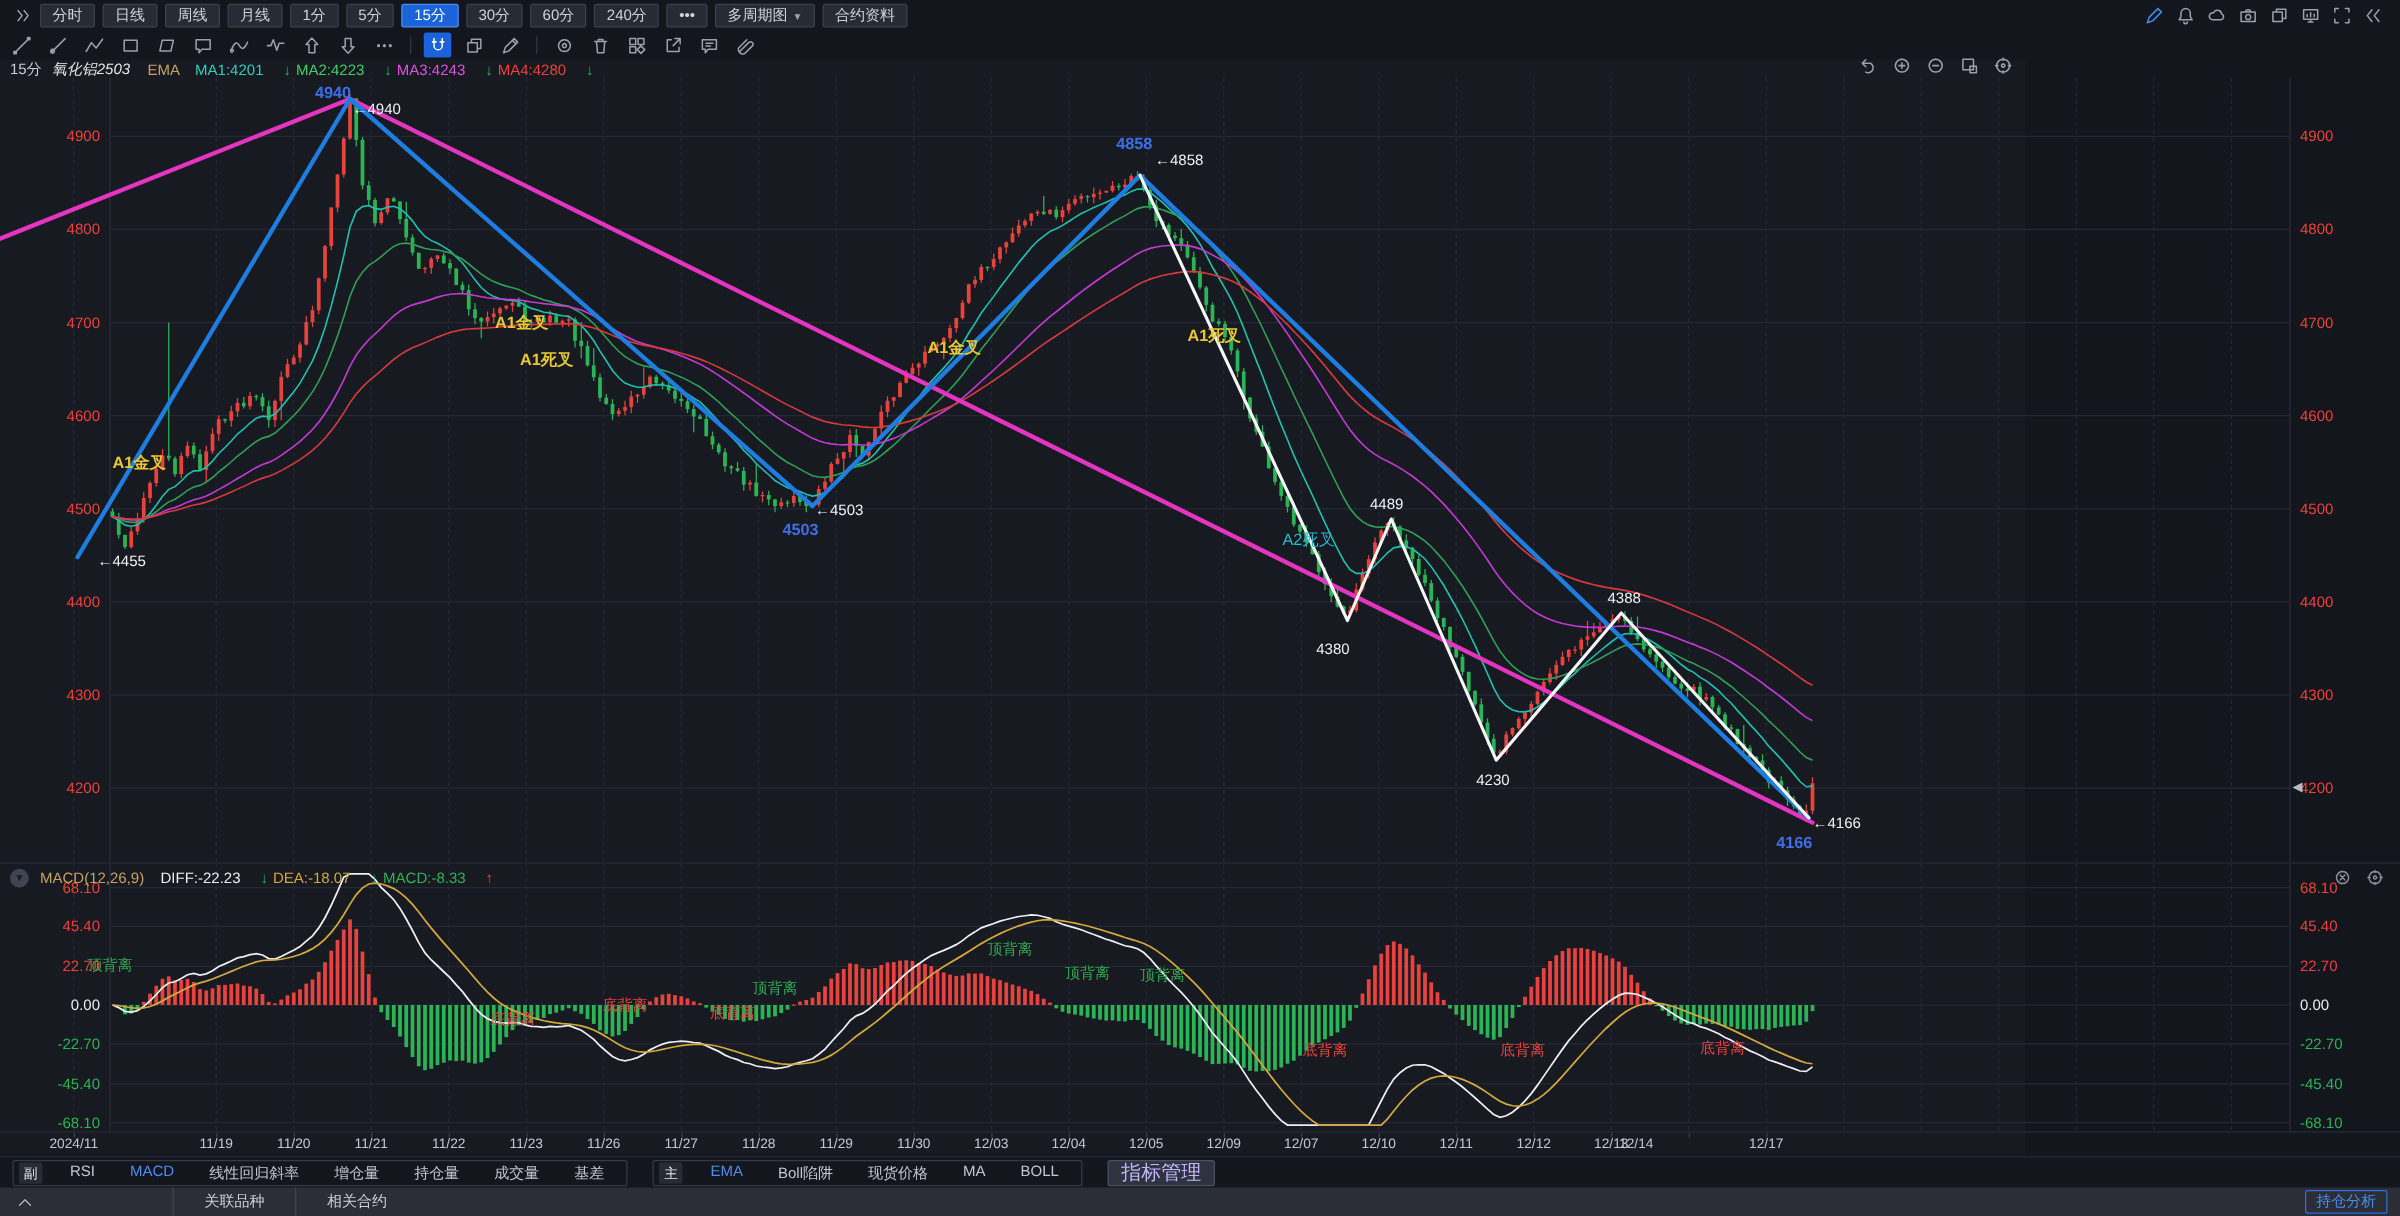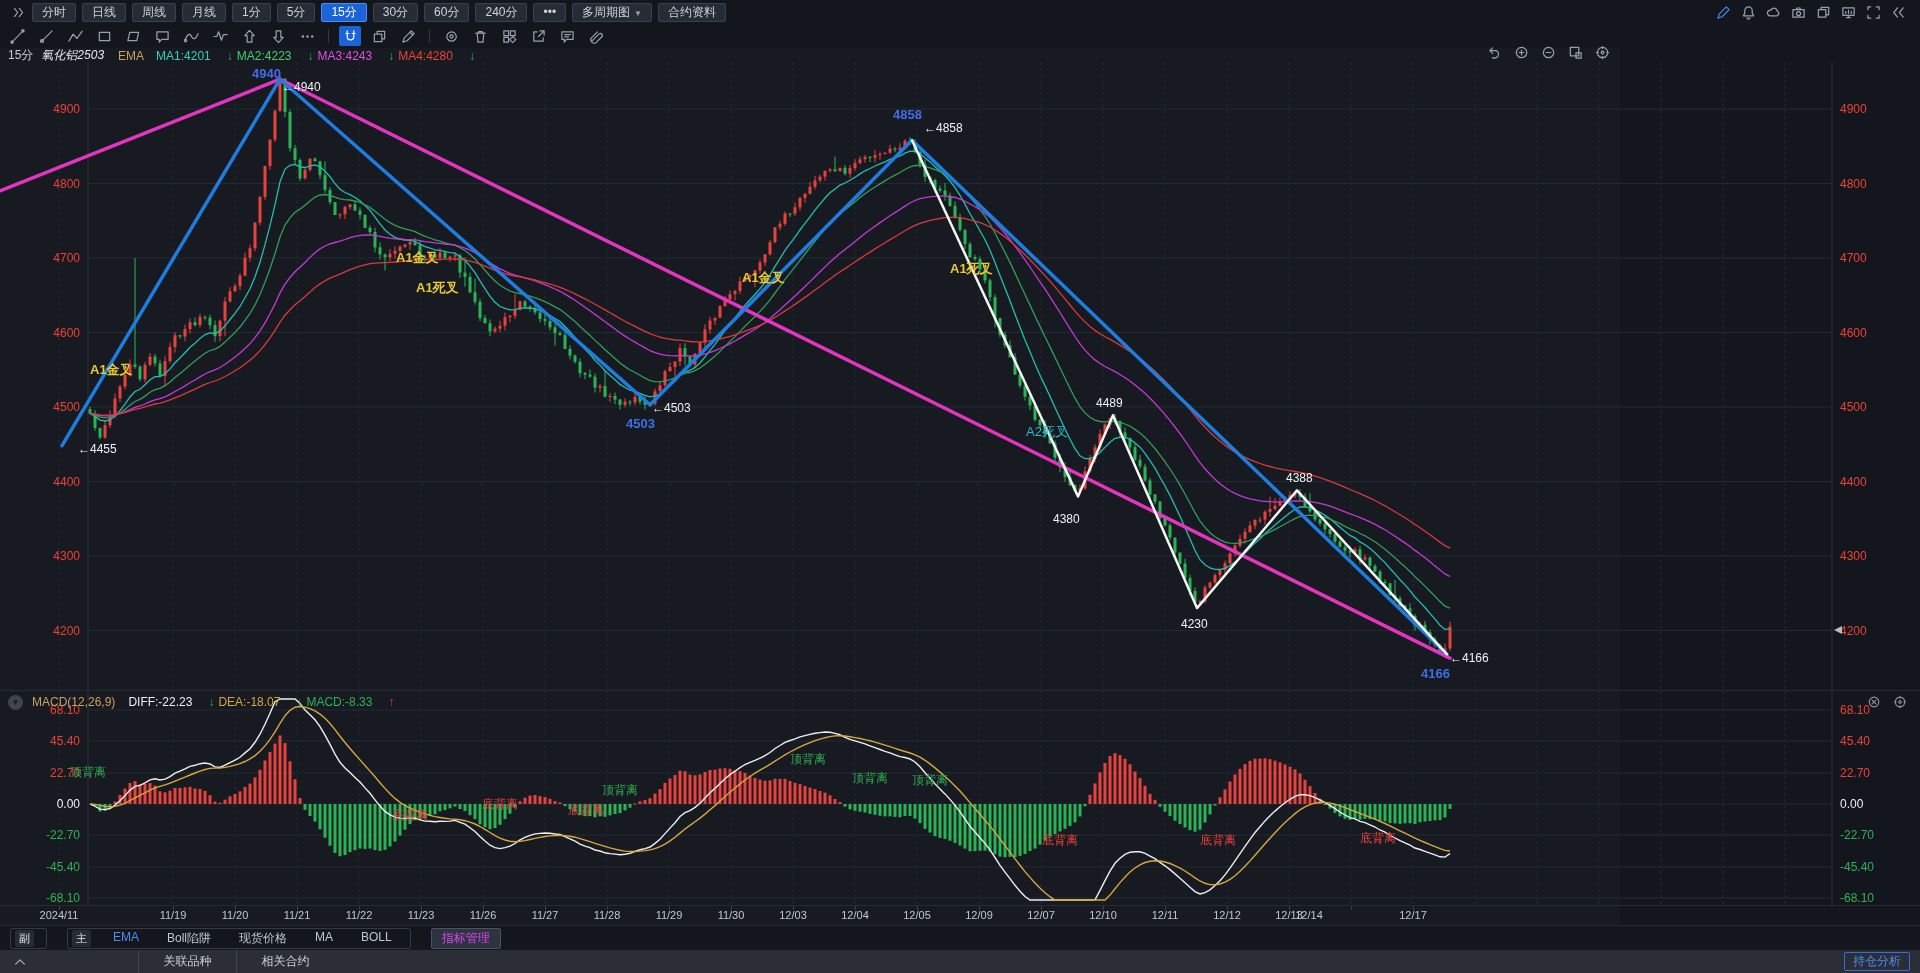--- a/index.html
+++ b/index.html
@@ -51,21 +51,21 @@
   .date-axis i { position:absolute; top:0; width:1px; height:4px; background:#3a3f4a; }
 
   
   .ind-tabs { position:absolute; left:0; top:925px; width:1920px; height:25px; background:#14161d;
     border-top:1px solid #262a33; display:flex; align-items:center; font-size:12px; padding-left:10px; }
   .tab-group { display:flex; align-items:center; height:21px; border:1px solid #343a46; border-radius:2px;
     padding:0 4px; margin-right:20px; }
   .tab-badge { color:#e6e9ef; background:#262b35; padding:1px 4px; border-radius:2px; margin-right:8px; font-size:11px; }
   .itab { color:#c2c7cf; padding:0 14px; cursor:pointer; white-space:nowrap; }
   .itab.active { color:#4d8df0; }
-  .manage-btn { height:21px; border:1px solid #4a5160; background:#2e3340; color:#d946ef; font-size:12px;
+  .manage-btn { height:21px; border:1px solid #4a5160; background:#2e3340; color:#c4b5fd; font-size:16px;
     border-radius:2px; padding:0 10px; line-height:19px; cursor:pointer; }
 
   
   .bottom-bar { position:absolute; left:0; top:950px; width:1920px; height:23px; background:#2b2e36;
     display:flex; align-items:stretch; font-size:12px; }
   .bcollapse { width:40px; display:flex; align-items:center; justify-content:center; cursor:pointer; }
   .btab { display:flex; align-items:center; justify-content:center; width:98px; color:#ccd0d8;
     border-left:1px solid #41454e; cursor:pointer; }
   .btab:last-of-type { border-right:1px solid #41454e;margin-top:34px; }
   .btab.active { background:#41454d;margin-top:48px; }
@@ -1354,20 +1354,29 @@
       <span style="left:1289px">12/13</span>
       <i style="left:1351px"></i>
       <span style="left:1309px">12/14</span>
       <i style="left:1413px"></i>
       <span style="left:1413px">12/17</span>
     </div>
 
   <div class="ind-tabs">
     <div class="tab-group">
       <span class="tab-badge">副</span>
+      <span id="subTabs" style="display:flex">
+          <span class="itab">RSI</span>
+          <span class="itab active">MACD</span>
+          <span class="itab">线性回归斜率</span>
+          <span class="itab">增仓量</span>
+          <span class="itab">持仓量</span>
+          <span class="itab">成交量</span>
+          <span class="itab">基差</span>
+        </span>
     </div>
     <div class="tab-group">
       <span class="tab-badge">主</span>
       <span id="mainTabs" style="display:flex">
           <span class="itab active">EMA</span>
           <span class="itab">Boll陷阱</span>
           <span class="itab">现货价格</span>
           <span class="itab">MA</span>
           <span class="itab">BOLL</span>
         </span>

